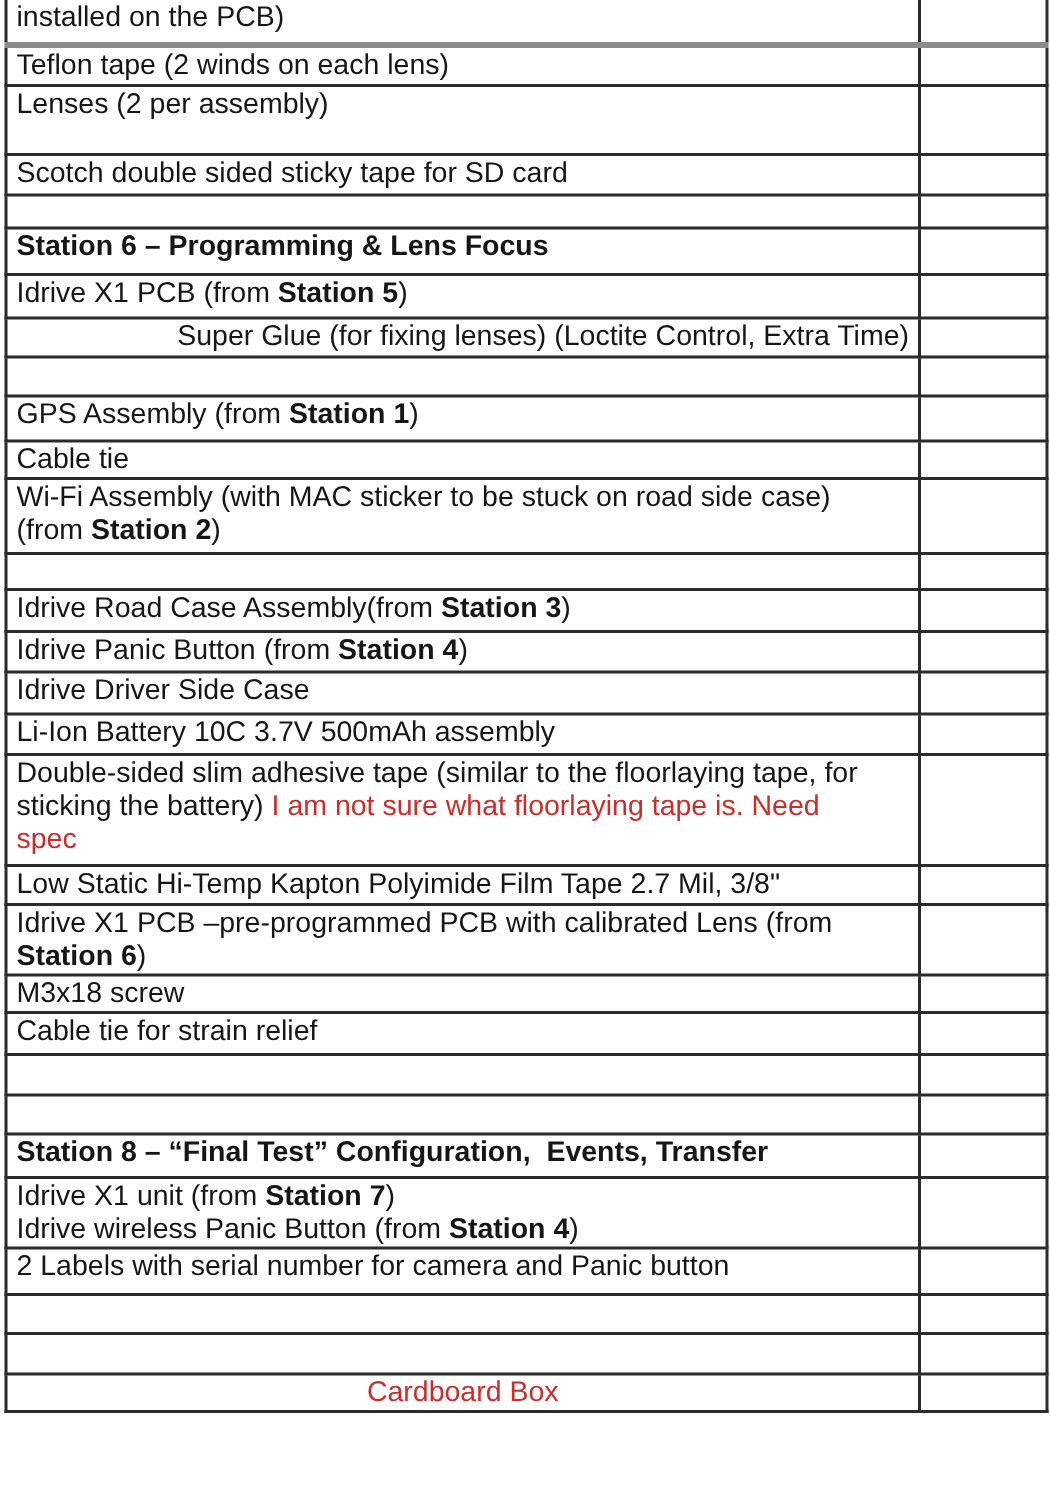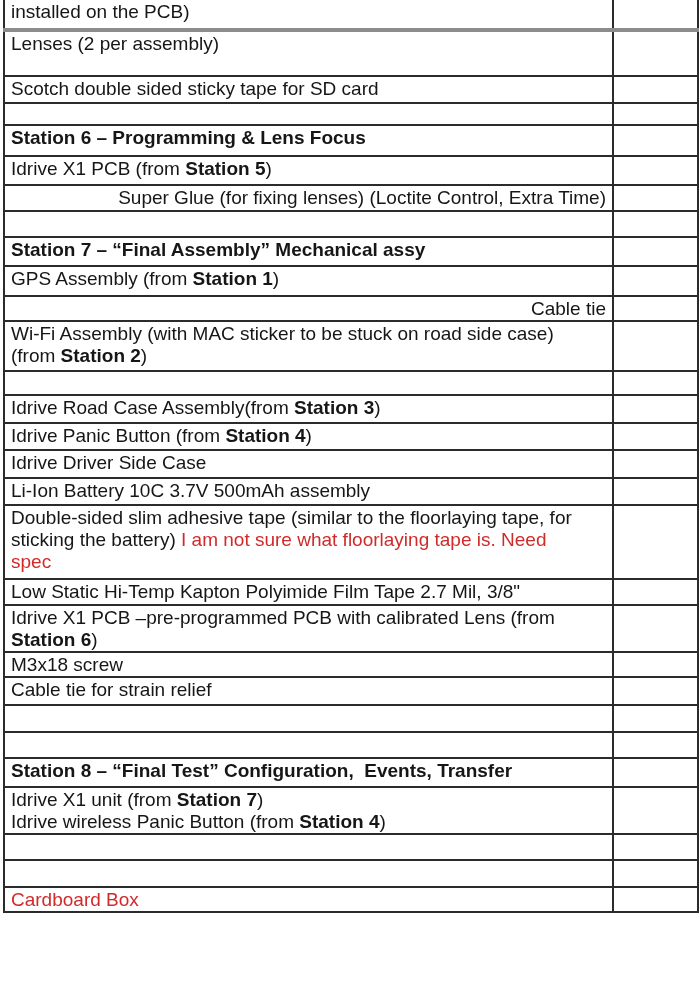--- a/index.html
+++ b/index.html
@@ -39,20 +39,24 @@
   <table class="bom">
     <colgroup>
       <col class="col-item">
       <col class="col-blank">
     </colgroup>
     <tbody>
         <tr class="page-break" style="height: 30px;">
           <td class="cell item"><span>installed on the PCB)</span></td>
           <td class="cell blank"></td>
         </tr>
+        <tr style="height: 27px;">
+          <td class="cell item"><span>Teflon tape (2 winds on each lens)</span></td>
+          <td class="cell blank"></td>
+        </tr>
         <tr style="height: 46px;">
           <td class="cell item"><span>Lenses (2 per assembly)</span></td>
           <td class="cell blank"></td>
         </tr>
         <tr style="height: 27px;">
           <td class="cell item"><span>Scotch double sided sticky tape for SD card</span></td>
           <td class="cell blank"></td>
         </tr>
         <tr style="height: 22px;">
           <td class="cell item"></td>
@@ -67,29 +71,25 @@
           <td class="cell blank"></td>
         </tr>
         <tr style="height: 26px; text-align: right;">
           <td class="cell item"><span>Super Glue (for fixing lenses) (Loctite Control, Extra Time)</span></td>
           <td class="cell blank"></td>
         </tr>
         <tr style="height: 26px;">
           <td class="cell item"></td>
           <td class="cell blank"></td>
         </tr>
-        <tr style="height: 29px;">
-          <td class="cell item"><span class="b">Station 7 – “Final Assembly” Mechanical assy</span></td>
-          <td class="cell blank"></td>
-        </tr>
         <tr style="height: 30px; margin-left: 12px;">
           <td class="cell item"><span>GPS Assembly (from </span><span class="b">Station 1</span><span>)</span></td>
           <td class="cell blank"></td>
         </tr>
-        <tr style="height: 25px; text-align: right;">
+        <tr style="height: 25px;">
           <td class="cell item"><span>Cable tie</span></td>
           <td class="cell blank"></td>
         </tr>
         <tr style="height: 50px; margin-top: 20px;">
           <td class="cell item"><span>Wi-Fi Assembly (with MAC sticker to be stuck on road side case)
 (from </span><span class="b">Station 2</span><span>)</span></td>
           <td class="cell blank"></td>
         </tr>
         <tr style="height: 24px;">
           <td class="cell item"></td>
@@ -144,27 +144,31 @@
         </tr>
         <tr style="height: 29px;">
           <td class="cell item"><span class="b">Station 8 – “Final Test” Configuration,  Events, Transfer</span></td>
           <td class="cell blank"></td>
         </tr>
         <tr style="height: 44px;">
           <td class="cell item"><span>Idrive X1 unit (from </span><span class="b">Station 7</span><span>)
 Idrive wireless Panic Button (from </span><span class="b">Station 4</span><span>)</span></td>
           <td class="cell blank"></td>
         </tr>
+        <tr style="height: 31px;">
+          <td class="cell item"><span>2 Labels with serial number for camera and Panic button</span></td>
+          <td class="cell blank"></td>
+        </tr>
         <tr style="height: 26px;">
           <td class="cell item"></td>
           <td class="cell blank"></td>
         </tr>
         <tr style="height: 27px;">
           <td class="cell item"></td>
           <td class="cell blank"></td>
         </tr>
-        <tr style="height: 23px;">
+        <tr style="height: 23px; text-align: center;">
           <td class="cell item"><span class="red">Cardboard Box</span></td>
           <td class="cell blank"></td>
         </tr>
       </tbody>
   </table>
 </div>
 
 </body></html>

